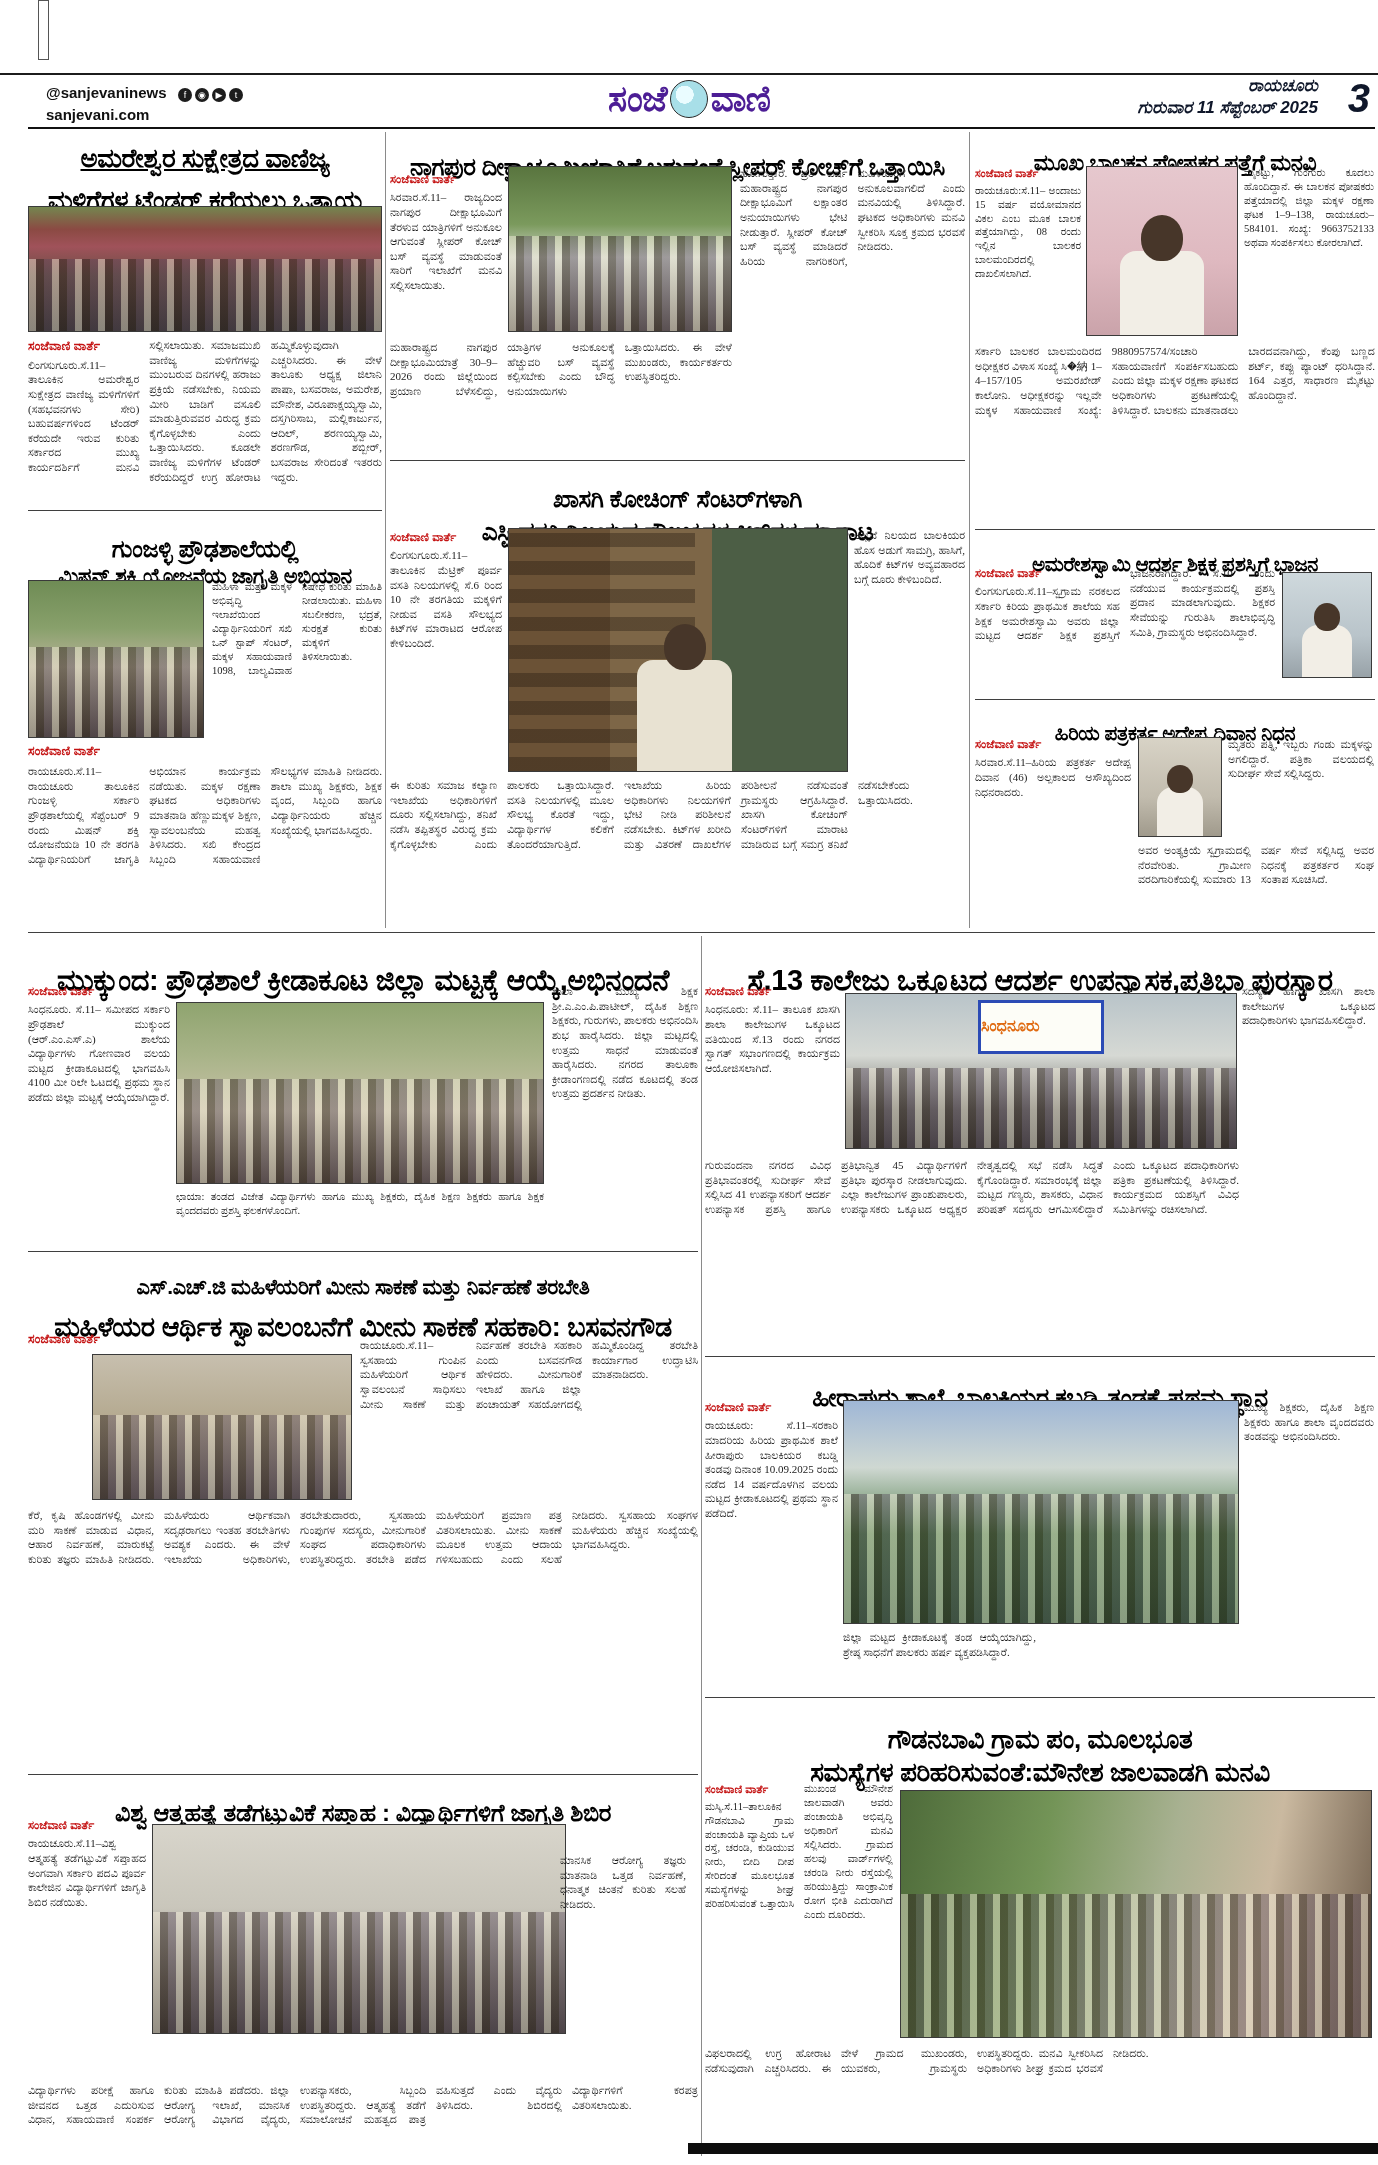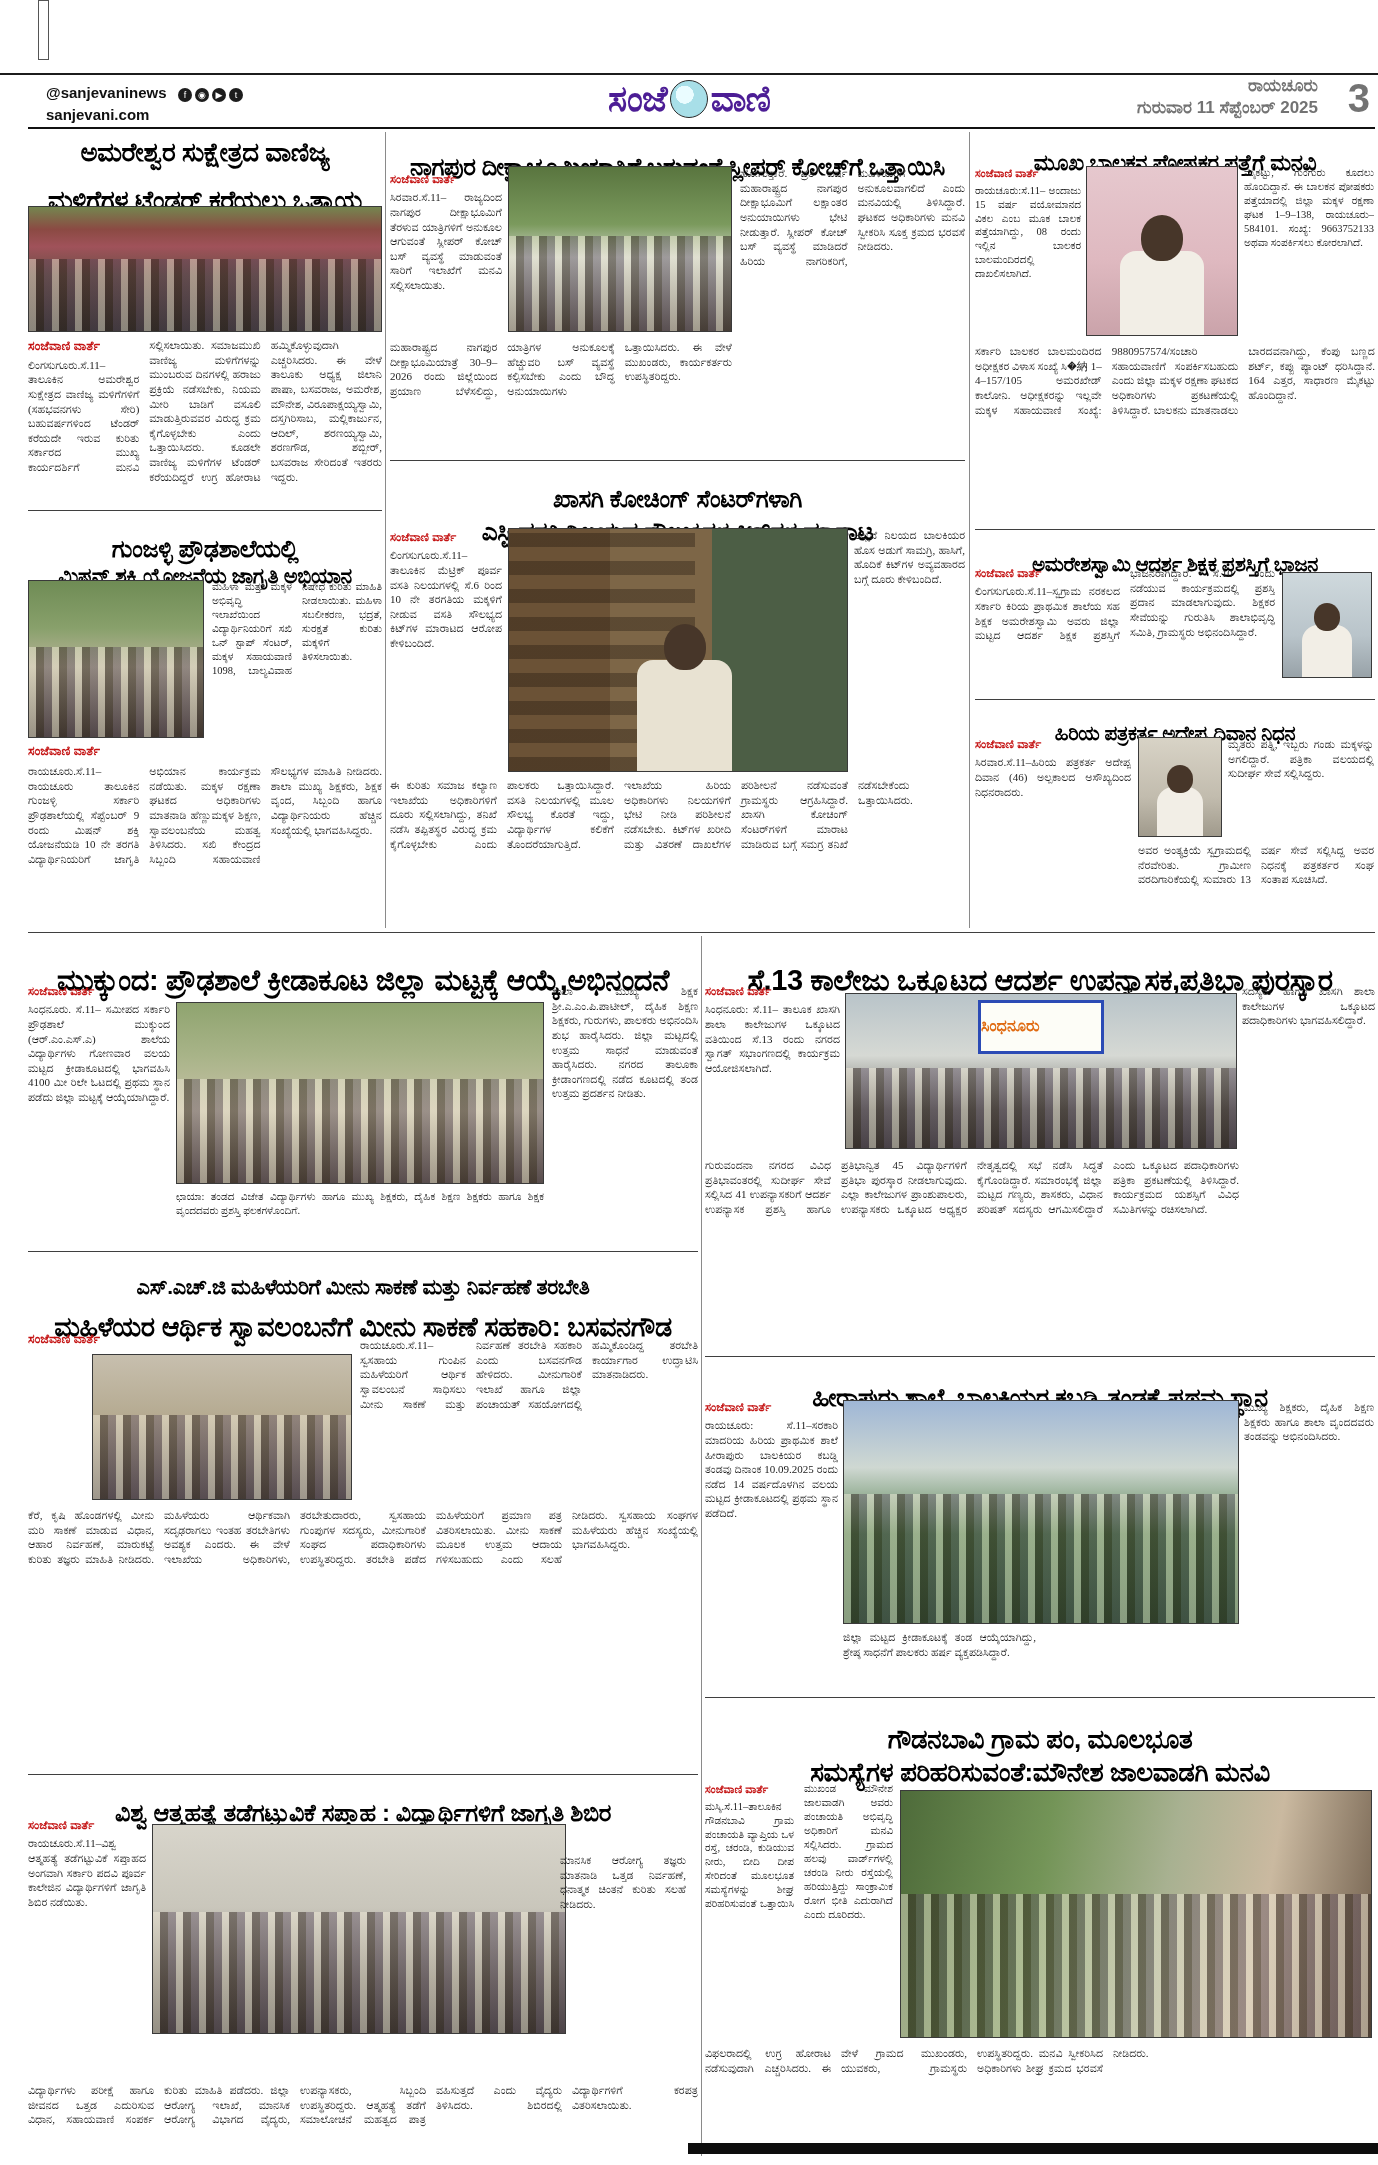--- a/index.html
+++ b/index.html
@@ -22,21 +22,21 @@
   .portrait-fig::before{content:"";position:absolute;left:50%;top:-36px;transform:translateX(-50%);
        width:42px;height:46px;border-radius:50% 50% 46% 46%;background:#473629;}
   .portrait-fig.small::before{width:26px;height:28px;top:-22px;}
   .caption{position:absolute;font-size:10.5px;line-height:1.3;text-align:justify;color:#222;overflow:hidden;}
   .mast-social{font-family:"Liberation Sans",sans-serif;font-weight:700;font-size:15px;color:#111;}
   .sico{display:inline-block;width:14px;height:14px;border-radius:50%;background:#1d1d1d;color:#fff;
         font-size:9px;line-height:14px;text-align:center;font-family:"Liberation Sans",sans-serif;margin-right:3px;vertical-align:middle;}
   .logo{font-family:"Liberation Sans",sans-serif;font-weight:800;font-size:36px;color:#4c1d95;letter-spacing:-1px;}
   .emblem{display:inline-block;width:36px;height:36px;border-radius:50%;vertical-align:-7px;margin:0 3px;
         background:radial-gradient(circle at 38% 38%,#eafcff 0 28%,#a8dfe8 29% 70%,#7fc6d4 100%);border:1px solid #2a2a2a;}
-  .mast-right{font-family:"Liberation Sans",sans-serif;font-weight:700;color:#737373;text-align:right;}
+  .mast-right{font-family:"Liberation Sans",sans-serif;font-weight:700;color:#0f172a;text-align:right;font-style:italic;}
   .board{position:absolute;background:#fdfdf7;border:3px solid #2b4bb5;color:#e06a10;font-weight:800;
         font-family:"Liberation Sans",sans-serif;text-align:left;}
 </style>
 </head>
 <body>
 
 <div id="page">
 
   <div class="abs" style="left:38px;top:0;width:9px;height:58px;border:1px solid #555;background:#fff;"></div>
   <div class="hr" style="left:0;top:73px;width:1378px;height:2px;background:#1c1c1c;"></div>
@@ -58,21 +58,21 @@
   </header>
 
   <div class="hr" style="left:28px;top:127px;width:1347px;height:2px;background:#111;"></div>
 
   <div class="vr" style="left:385px;top:132px;height:796px;"></div>
   <div class="vr" style="left:969px;top:132px;height:796px;"></div>
   <div class="vr" style="left:701px;top:936px;height:1220px;"></div>
   <div class="hr" style="left:28px;top:932px;width:1347px;"></div>
 
   <section>
-    <h2 class="art-head" style="left:28px;top:116px;width:354px;font-size:26px;">ಅಮರೇಶ್ವರ ಸುಕ್ಷೇತ್ರದ ವಾಣಿಜ್ಯ</h2>
+    <h2 class="art-head" style="left:28px;top:122px;width:354px;font-size:26px;text-decoration:underline;">ಅಮರೇಶ್ವರ ಸುಕ್ಷೇತ್ರದ ವಾಣಿಜ್ಯ</h2>
     <h2 class="art-head" style="left:28px;top:164px;width:354px;font-size:26px;">ಮಳಿಗೆಗಳ ಟೆಂಡರ್ ಕರೆಯಲು ಒತ್ತಾಯ</h2>
     <div class="photo" style="left:28px;top:206px;width:354px;height:126px;background:linear-gradient(180deg,#74864f 0%,#8b4a43 18%,#a0525a 32%,#6b4f46 55%,#33302c 100%);">
       <div class="ppl"></div>
     </div>
     <div class="body-box" style="left:28px;top:338px;width:354px;height:168px;column-count:3;">
       <div class="byline">ಸಂಜೆವಾಣಿ ವಾರ್ತೆ</div>
       <span>ಲಿಂಗಸುಗೂರು.ಸೆ.11–ತಾಲೂಕಿನ ಅಮರೇಶ್ವರ ಸುಕ್ಷೇತ್ರದ ವಾಣಿಜ್ಯ ಮಳಿಗೆಗಳಿಗೆ (ಸಹಭವನಗಳು ಸೇರಿ) ಬಹುವರ್ಷಗಳಿಂದ ಟೆಂಡರ್ ಕರೆಯದೇ ಇರುವ ಕುರಿತು ಸರ್ಕಾರದ ಮುಖ್ಯ ಕಾರ್ಯದರ್ಶಿಗೆ ಮನವಿ ಸಲ್ಲಿಸಲಾಯಿತು. ಸಮಾಜಮುಖಿ ವಾಣಿಜ್ಯ ಮಳಿಗೆಗಳನ್ನು ಮುಂಬರುವ ದಿನಗಳಲ್ಲಿ ಹರಾಜು ಪ್ರಕ್ರಿಯೆ ನಡೆಸಬೇಕು, ನಿಯಮ ಮೀರಿ ಬಾಡಿಗೆ ವಸೂಲಿ ಮಾಡುತ್ತಿರುವವರ ವಿರುದ್ಧ ಕ್ರಮ ಕೈಗೊಳ್ಳಬೇಕು ಎಂದು ಒತ್ತಾಯಿಸಿದರು. ಕೂಡಲೇ ವಾಣಿಜ್ಯ ಮಳಿಗೆಗಳ ಟೆಂಡರ್ ಕರೆಯದಿದ್ದರೆ ಉಗ್ರ ಹೋರಾಟ ಹಮ್ಮಿಕೊಳ್ಳುವುದಾಗಿ ಎಚ್ಚರಿಸಿದರು. ಈ ವೇಳೆ ತಾಲೂಕು ಅಧ್ಯಕ್ಷ ಜಿಲಾನಿ ಪಾಷಾ, ಬಸವರಾಜ, ಅಮರೇಶ, ಮೌನೇಶ, ವಿರೂಪಾಕ್ಷಯ್ಯಸ್ವಾಮಿ, ದಸ್ತಗಿರಿಸಾಬ, ಮಲ್ಲಿಕಾರ್ಜುನ, ಆದಿಲ್, ಶರಣಯ್ಯಸ್ವಾಮಿ, ಶರಣಗೌಡ, ಶಬ್ಬೀರ್, ಬಸವರಾಜ ಸೇರಿದಂತೆ ಇತರರು ಇದ್ದರು.</span>
     </div>
   </section>
   <div class="hr" style="left:28px;top:510px;width:354px;"></div>

